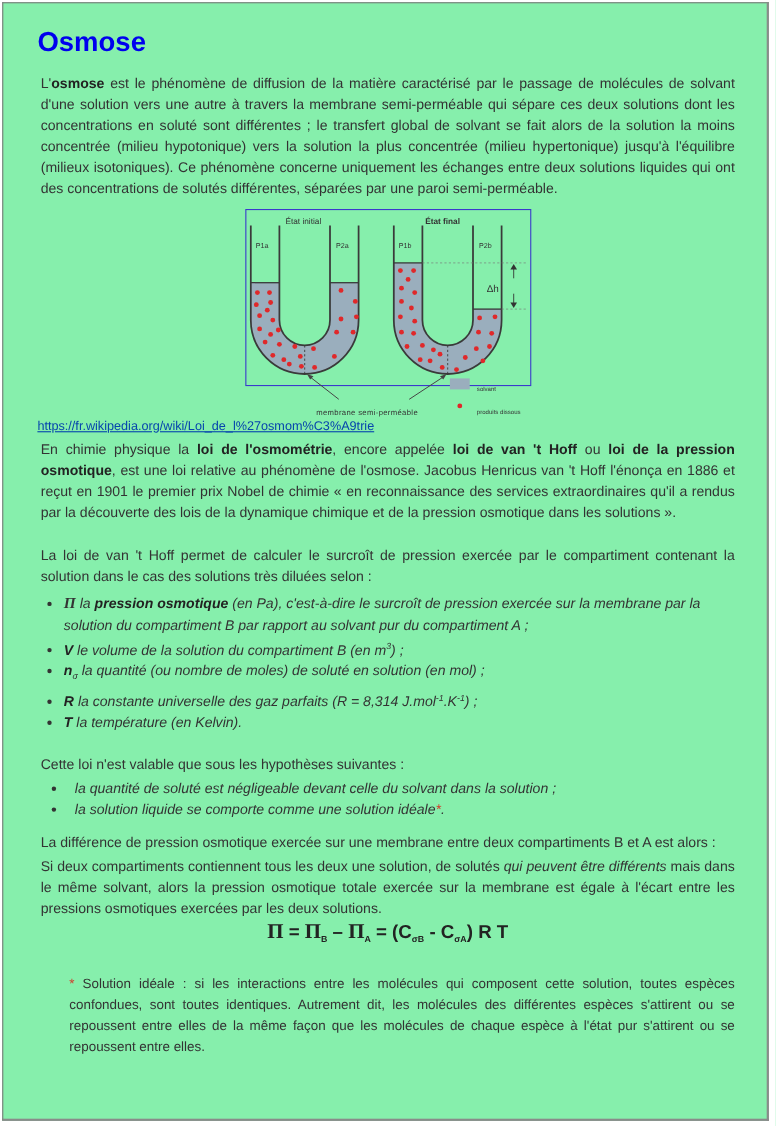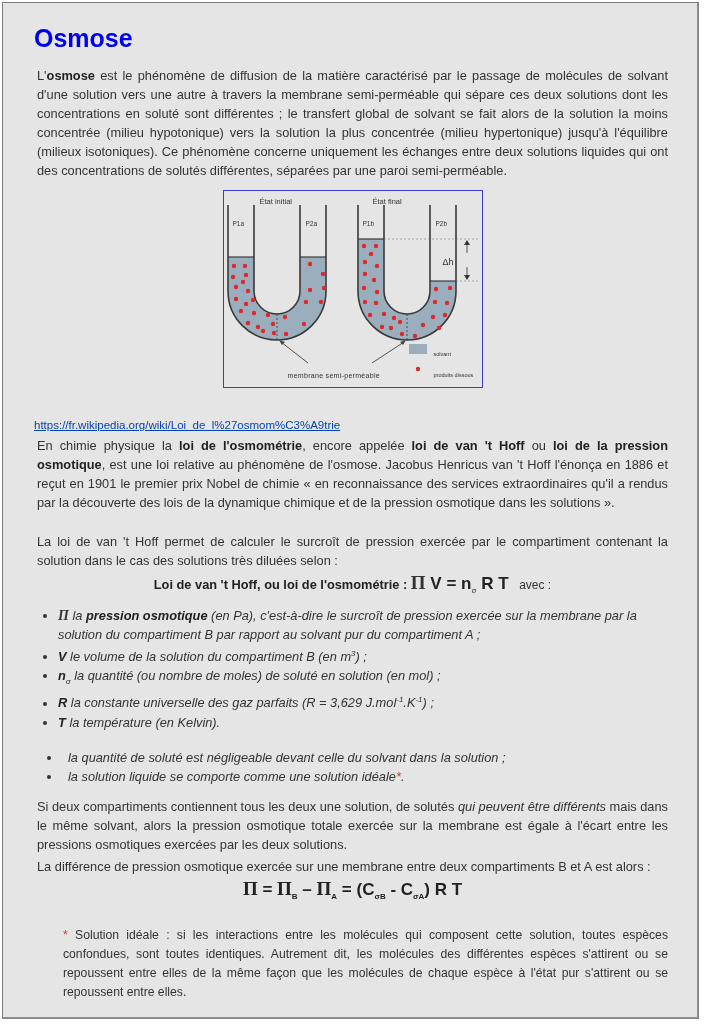--- a/index.html
+++ b/index.html
@@ -1,23 +1,23 @@
 <!DOCTYPE html>
 <html><head>
 <meta charset="utf-8">
 <style>
   html, body { margin: 0; padding: 0; background: #ffffff; }
   body { width: 705px; height: 1024px; position: relative; overflow: hidden; font-family: "Liberation Sans", sans-serif; color: #333333; }
-  .page { position: absolute; left: 2px; top: 2px; width: 697px; height: 1017px; border: 1px solid #7a7a7a; border-right: 2px solid #8a8a8a; border-bottom: 2px solid #8a8a8a; background: #e5e5e5; box-sizing: border-box; }
+  .page { position: absolute; left: 2px; top: 2px; width: 697px; height: 1017px; border: 1px solid #7a7a7a; border-right: 2px solid #8a8a8a; border-bottom: 2px solid #8a8a8a; background: #86efac; box-sizing: border-box; }
   .content { position: absolute; left: 31px; top: 20px; width: 637px; font-size: 12.8px; line-height: 19px; }
   h1 { margin: 0; font-size: 25px; line-height: 30px; color: #0000ee; font-weight: bold; height: 40px; }
   a.link { color: #0645ad; text-decoration: underline; font-size: 11.5px; line-height: 15px; display: block; }
   p { margin: 3px; text-align: justify; }
   b { color: #222; }
-  .figure { position: relative; margin: 10px auto 0 auto; width: 260px; height: 198px; border: 1px solid #3a3acc; box-sizing: border-box; }
+  .figure { position: relative; margin: 10px auto 0 auto; width: 260px; height: 161px; border: 1px solid #3a3acc; box-sizing: border-box; }
   .center { text-align: center; }
   .formula { font-weight: bold; color: #222; }
   .pi { font-family: "Liberation Serif", serif; font-size: 19px; font-weight: bold; }
   .big { font-size: 17px; }
   ul { margin: 12px 0 0 0; padding-left: 24px; font-style: italic; }
   ul li { margin: 0; }
   sub { font-size: 8px; }
   sup { font-size: 8px; }
   .red { color: #d23a2a; }
   .note { margin-left: 29px; font-size: 12.2px; line-height: 19px; text-align: justify; }
@@ -121,63 +121,60 @@
 
         <line x1="84" y1="172" x2="57" y2="151" stroke="#444" stroke-width="0.9"></line>
         <polygon points="55,149 61,151 58,154" fill="#444"></polygon>
         <line x1="148" y1="172" x2="180" y2="151" stroke="#444" stroke-width="0.9"></line>
         <polygon points="182,149 176,151 179,154" fill="#444"></polygon>
 
         <rect x="185" y="153" width="18" height="10" fill="#9aaebd"></rect>
         <circle cx="194" cy="178" r="2.2" fill="#e0282a"></circle>
       </svg>
       <span style="position:absolute;left:36px;top:1px;font-size:7.5px;color:#333;">État initial</span>
-      <span style="position:absolute;left:149px;top:1px;font-size:7.5px;color:#333;">État final</span>
+      <span style="position:absolute;left:163px;top:1px;font-size:7.5px;color:#333;font-weight:bold;">État final</span>
       <span style="position:absolute;left:9px;top:23px;font-size:6.5px;color:#333;">P1a</span>
       <span style="position:absolute;left:82px;top:23px;font-size:6.5px;color:#333;">P2a</span>
       <span style="position:absolute;left:139px;top:23px;font-size:6.5px;color:#333;">P1b</span>
       <span style="position:absolute;left:212px;top:23px;font-size:6.5px;color:#333;">P2b</span>
       <span style="position:absolute;left:219px;top:62px;font-size:9px;color:#333;">Δh</span>
       <span style="position:absolute;left:64px;top:175px;font-size:7px;letter-spacing:0.3px;color:#333;">membrane semi-perméable</span>
       <span style="position:absolute;left:210px;top:154px;font-size:5.5px;color:#333;">solvant</span>
       <span style="position:absolute;left:210px;top:175px;font-size:5.5px;color:#333;">produits dissous</span>
     </div>
 
     <div style="height:30px"></div>
 
     <a class="link">https://fr.wikipedia.org/wiki/Loi_de_l%27osmom%C3%A9trie</a>
     <p><span>En chimie physique la </span><b>loi de l'osmométrie</b><span>, encore appelée </span><b>loi de van 't Hoff</b><span> ou </span><b>loi de la pression osmotique</b><span>, est une loi relative au phénomène de l'osmose. Jacobus Henricus van 't Hoff l'énonça en 1886 et reçut en 1901 le premier prix Nobel de chimie « en reconnaissance des services extraordinaires qu'il a rendus par la découverte des lois de la dynamique chimique et de la pression osmotique dans les solutions ».</span></p>
 
     <div class="gap14"></div>
     <p>La loi de van 't Hoff permet de calculer le surcroît de pression exercée par le compartiment contenant la solution dans le cas des solutions très diluées selon :</p>
 
-    <div class="center" style="margin-top:3px;">
-      <span class="formula">Loi de van 't Hoff, ou loi de l'osmométrie : </span><span class="pi">Π</span><span class="formula big"> V = n</span><sub>σ</sub><span class="formula big"> R T</span>
-      &nbsp;&nbsp;<span style="font-size:12px;">avec :</span>
-    </div>
 
     <ul style="margin-top:6px;">
       <li><span class="pi" style="font-size:14px;">Π</span><span> la </span><b>pression osmotique</b><span> (en Pa), c'est-à-dire le surcroît de pression exercée sur la membrane par la solution du compartiment B par rapport au solvant pur du compartiment A ;</span></li>
       <li><b>V</b><span> le volume de la solution du compartiment B (en m</span><sup>3</sup><span>) ;</span></li>
       <li><b>n</b><sub>σ</sub><span> la quantité (ou nombre de moles) de soluté en solution (en mol) ;</span></li>
-      <li><b>R</b><span> la constante universelle des gaz parfaits (R = 3,629  J.mol</span><sup>-1</sup><span>.K</span><sup>-1</sup><span>) ;</span></li>
+      <li><b>R</b><span> la constante universelle des gaz parfaits (R = 8,314  J.mol</span><sup>-1</sup><span>.K</span><sup>-1</sup><span>) ;</span></li>
       <li><b>T</b><span> la température (en Kelvin).</span></li>
     </ul>
 
     <div class="gap8"></div>
 
     <div class="gap8"></div>
+    <p>Cette loi n'est valable que sous les hypothèses suivantes :</p>
     <ul style="margin-top:0; padding-left:28px;">
       <li style="padding-left:6px;"><span>la quantité de soluté est négligeable devant celle du solvant dans la solution ;</span></li>
       <li style="padding-left:6px;"><span>la solution liquide se comporte comme une solution idéale</span><span class="red">*</span><span>.</span></li>
     </ul>
 
     <div class="gap8"></div>
+    <p>La différence de pression osmotique exercée sur une membrane entre deux compartiments B et A est alors :</p>
     <p><span>Si deux compartiments contiennent tous les deux une solution, de solutés </span><i>qui peuvent être différents</i><span> mais dans le même solvant, alors la pression osmotique totale exercée sur la membrane est égale à l'écart entre les pressions osmotiques exercées par les deux solutions.</span></p>
-    <p>La différence de pression osmotique exercée sur une membrane entre deux compartiments B et A est alors :</p>
 
     <div class="center" style="margin-top:2px; font-weight:bold; color:#222;">
       <span class="pi">Π</span><span class="big"> =  </span><span class="pi">Π</span><sub>B</sub><span class="big"> – </span><span class="pi">Π</span><sub>A</sub><span class="big"> = (C</span><sub>σB</sub><span class="big"> - C</span><sub>σA</sub><span class="big">) R T</span>
     </div>
 
     <div style="height:18px"></div>
     <p class="note"><span class="red">*</span><span> Solution idéale : si les interactions entre les molécules qui composent cette solution, toutes espèces confondues, sont toutes identiques. Autrement dit, les molécules des différentes espèces s'attirent ou se repoussent entre elles de la même façon que les molécules de chaque espèce à l'état pur s'attirent ou se repoussent entre elles.</span></p>
   </div>
 </div>
 

